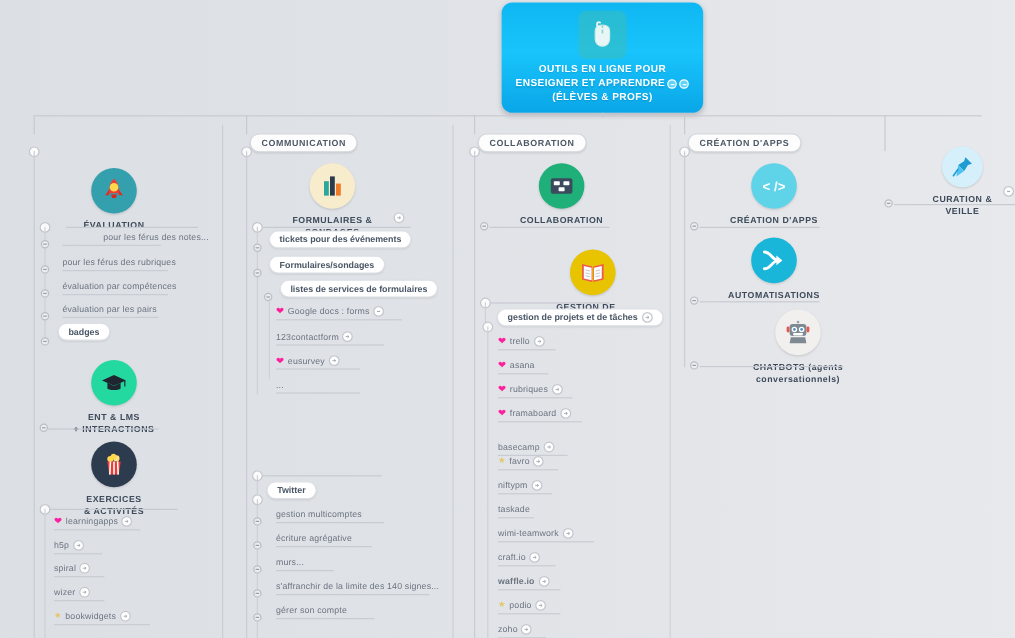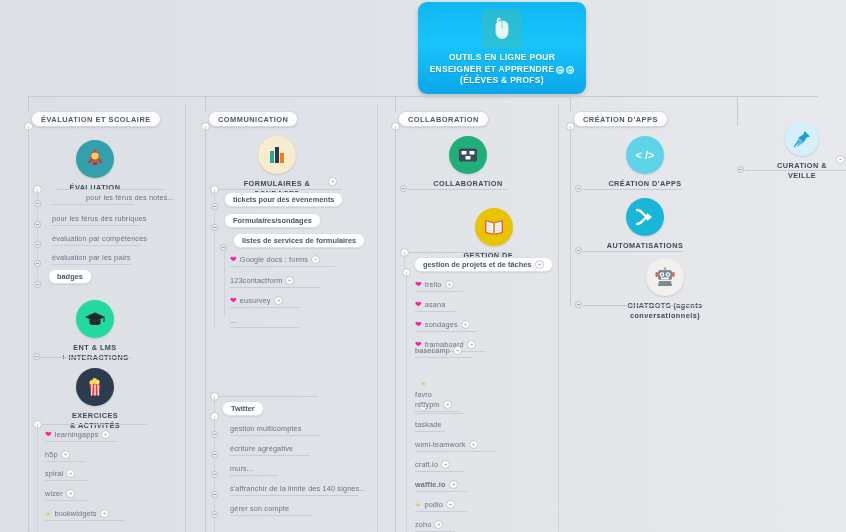--- a/index.html
+++ b/index.html
@@ -215,21 +215,20 @@
   <div class="v-drop" style="left:28px;  top:96px; height:16px;"></div>
   <div class="v-drop" style="left:205px; top:96px; height:16px;"></div>
   <div class="v-drop" style="left:395px; top:96px; height:16px;"></div>
   <div class="v-drop" style="left:570px; top:96px; height:16px;"></div>
   <div class="v-drop" style="left:737px; top:96px; height:30px;"></div>
 
   <div class="divider-v" style="left:185px;"></div>
   <div class="divider-v" style="left:377px;"></div>
   <div class="divider-v" style="left:558px;"></div>
 
-  <div class="branch-pill" style="left:31px; top:111px;">ÉVALUATION ET SCOLAIRE</div>
   <div class="branch-pill" style="left:208px; top:111px;">COMMUNICATION</div>
   <div class="branch-pill" style="left:398px; top:111px;">COLLABORATION</div>
   <div class="branch-pill" style="left:573px; top:111px;">CRÉATION D'APPS</div>
 
   <div class="node-dot big" style="left:24px;  top:122px;"></div>
   <div class="node-dot big" style="left:201px; top:122px;"></div>
   <div class="node-dot big" style="left:391px; top:122px;"></div>
   <div class="node-dot big" style="left:566px; top:122px;"></div>
 
   <div class="col-spine" style="left:28px;  top:126px; height:406px;"></div>
@@ -545,48 +544,48 @@
       </span>
     <span class="ul" style="width:48px;"></span>
   </div>
   <div class="leaf" style="left:415px; top:300px;">
     <span class="heart">❤</span>
     <span>asana</span>
     <span class="ul" style="width:42px;"></span>
   </div>
   <div class="leaf" style="left:415px; top:320px;">
     <span class="heart">❤</span>
-    <span>sondages</span>
+    <span>rubriques</span>
     <span class="circ-arrow">
         <svg width="5" height="5" viewBox="0 0 5 5">
           <path d="M1 2.5 H3.6 M2.6 1.4 L3.8 2.5 L2.6 3.6" stroke="#9aa0a8" stroke-width="0.7" fill="none"></path>
         </svg>
       </span>
     <span class="ul" style="width:62px;"></span>
   </div>
   <div class="leaf" style="left:415px; top:340px;">
     <span class="heart">❤</span>
     <span>framaboard</span>
     <span class="circ-arrow">
         <svg width="5" height="5" viewBox="0 0 5 5">
           <path d="M1 2.5 H3.6 M2.6 1.4 L3.8 2.5 L2.6 3.6" stroke="#9aa0a8" stroke-width="0.7" fill="none"></path>
         </svg>
       </span>
     <span class="ul" style="width:70px;"></span>
   </div>
-  <div class="leaf" style="left:415px; top:346px;">
+  <div class="leaf" style="left:415px; top:368px;">
     <span>basecamp</span>
     <span class="circ-arrow">
         <svg width="5" height="5" viewBox="0 0 5 5">
           <path d="M1 2.5 H3.6 M2.6 1.4 L3.8 2.5 L2.6 3.6" stroke="#9aa0a8" stroke-width="0.7" fill="none"></path>
         </svg>
       </span>
     <span class="ul" style="width:58px;"></span>
   </div>
-  <div class="leaf" style="left:415px; top:380px;flex-direction:column;">
+  <div class="leaf" style="left:415px; top:380px;">
     <span class="star">★</span>
     <span>favro</span>
     <span class="circ-arrow">
         <svg width="5" height="5" viewBox="0 0 5 5">
           <path d="M1 2.5 H3.6 M2.6 1.4 L3.8 2.5 L2.6 3.6" stroke="#9aa0a8" stroke-width="0.7" fill="none"></path>
         </svg>
       </span>
     <span class="ul" style="width:50px;"></span>
   </div>
   <div class="leaf" style="left:415px; top:400px;">

